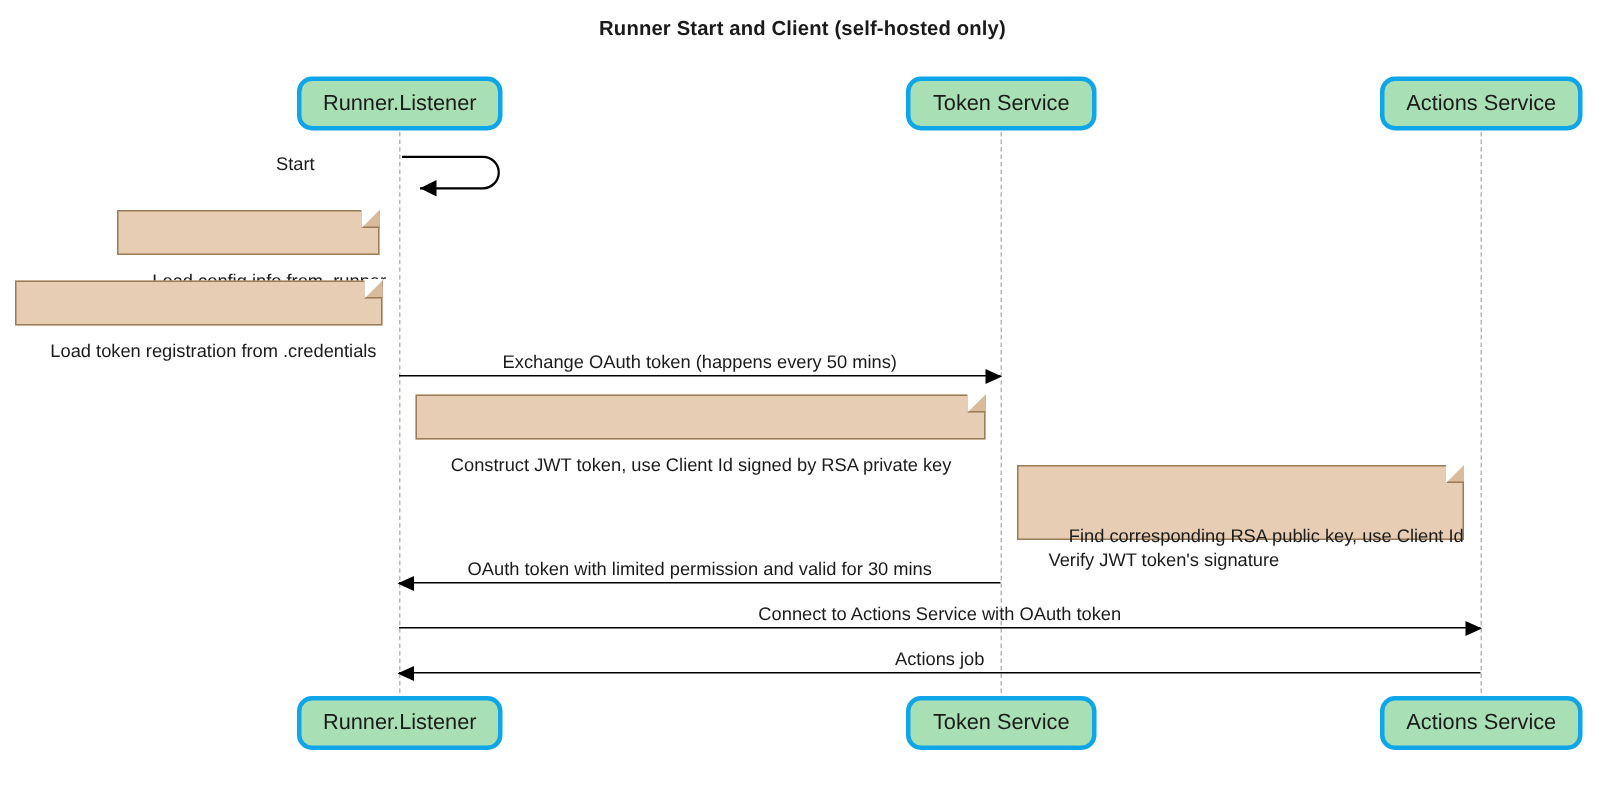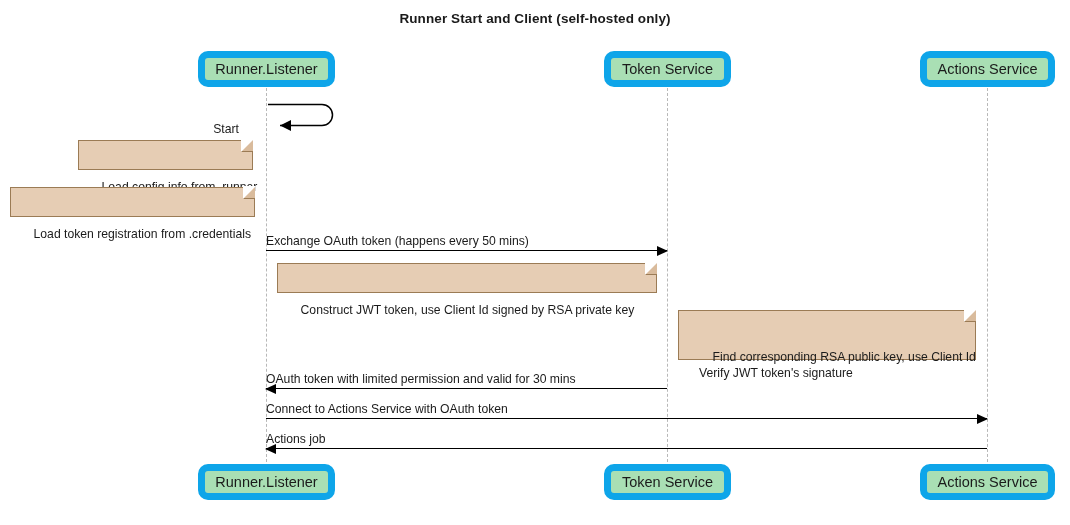--- a/index.html
+++ b/index.html
@@ -41,21 +41,21 @@
     border-left: 1.4px dashed #b8b8b8;
     top: 88px;
     height: 374px;
   }
 
   
   .participant {
     position: absolute;
     height: 36px;
     background: #a9dfb4;
-    border: 7px solid #0ea5e9;
+    border: 3px solid #0ea5e9;
     border-radius: 10px;
     display: flex;
     align-items: center;
     justify-content: center;
     font-size: 14.5px;
     color: #1b1b1b;
     box-sizing: border-box;
     white-space: nowrap;
   }
 
@@ -113,21 +113,21 @@
   }
   .msg .head.left {
     left: -1px;
     border-right: 11px solid #000000;
   }
   .msg-label {
     position: absolute;
     font-size: 12.2px;
     color: #1b1b1b;
     white-space: nowrap;
-    text-align: left;
+    text-align: center;
   }
 
   
   .selfloop {
     position: absolute;
   }
   .selfloop svg { display: block; }
 </style>
 </head>
 <body>
@@ -157,21 +157,21 @@
   </div>
 
   <div class="participant" style="left:604px; top:464px; width:127px;">
     <span>Token Service</span>
   </div>
 
   <div class="participant" style="left:920px; top:464px; width:135px;">
     <span>Actions Service</span>
   </div>
 
-  <div class="msg-label" style="left:196px; top:102px; width:60px; text-align:center;margin-top:20px;">Start</div>
+  <div class="msg-label" style="left:184px; top:102px; width:60px; text-align:left;">Start</div>
 
   <div class="selfloop" style="left:262px; top:99px;">
     <svg width="82" height="32" viewBox="0 0 82 32">
       <path d="M 6,5.5 L 60,5.5 A 10.5,10.5 0 0 1 60,26.5 L 18,26.5" fill="none" stroke="#000000" stroke-width="1.5"></path>
       <polygon points="18,26.5 29,21 29,32" fill="#000000"></polygon>
     </svg>
   </div>
 
   <div class="note" style="left:78px; top:140px; width:175px; height:30px;">
     <span class="fold"></span>

